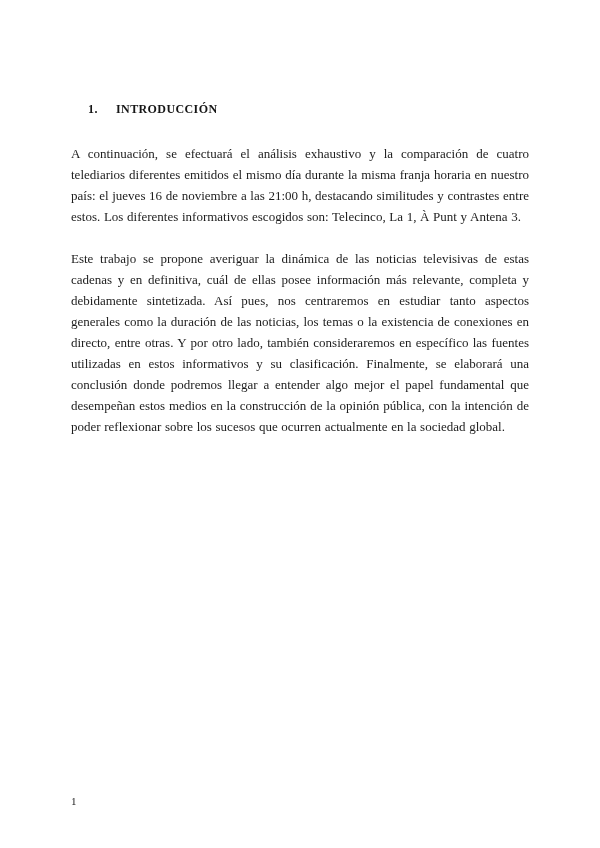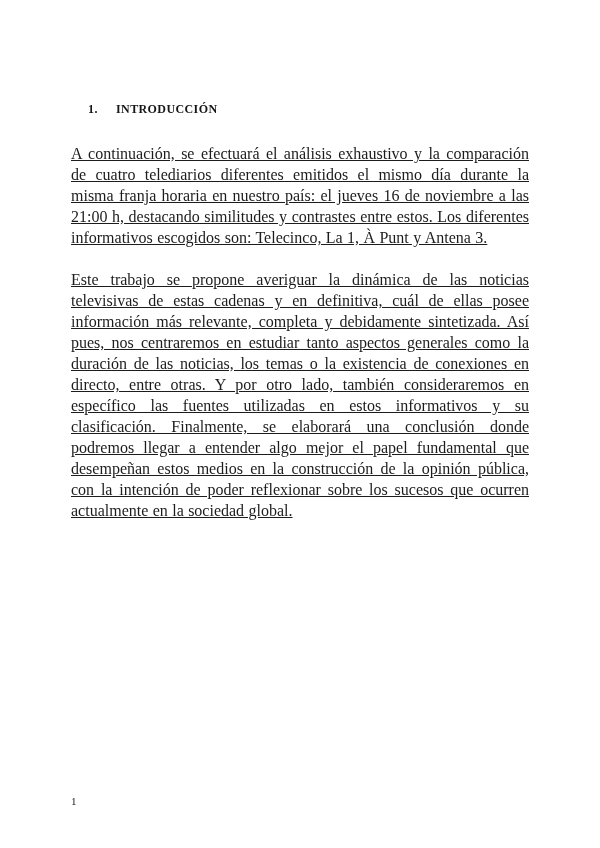--- a/index.html
+++ b/index.html
@@ -29,28 +29,27 @@
     font-size: 12px;
     letter-spacing: 0.4px;
     color: #161616;
     margin: 0 0 26px 17px;
   }
   .heading .num {
     width: 28px;
     flex: 0 0 28px;
   }
   .body-paragraph {
-    font-size: 16px;
+    font-size: 13px;
     line-height: 21px;
     text-align: justify;
     text-justify: inter-word;
     margin: 0 0 21px 0;
     word-spacing: 0.4px;
     color: #1c1c1c;
-    text-decoration: underline;
   }
   .footer {
     position: absolute;
     left: 71px;
     top: 795px;
     font-size: 11px;
     color: #1c1c1c;
   }
 </style>
 </head>

